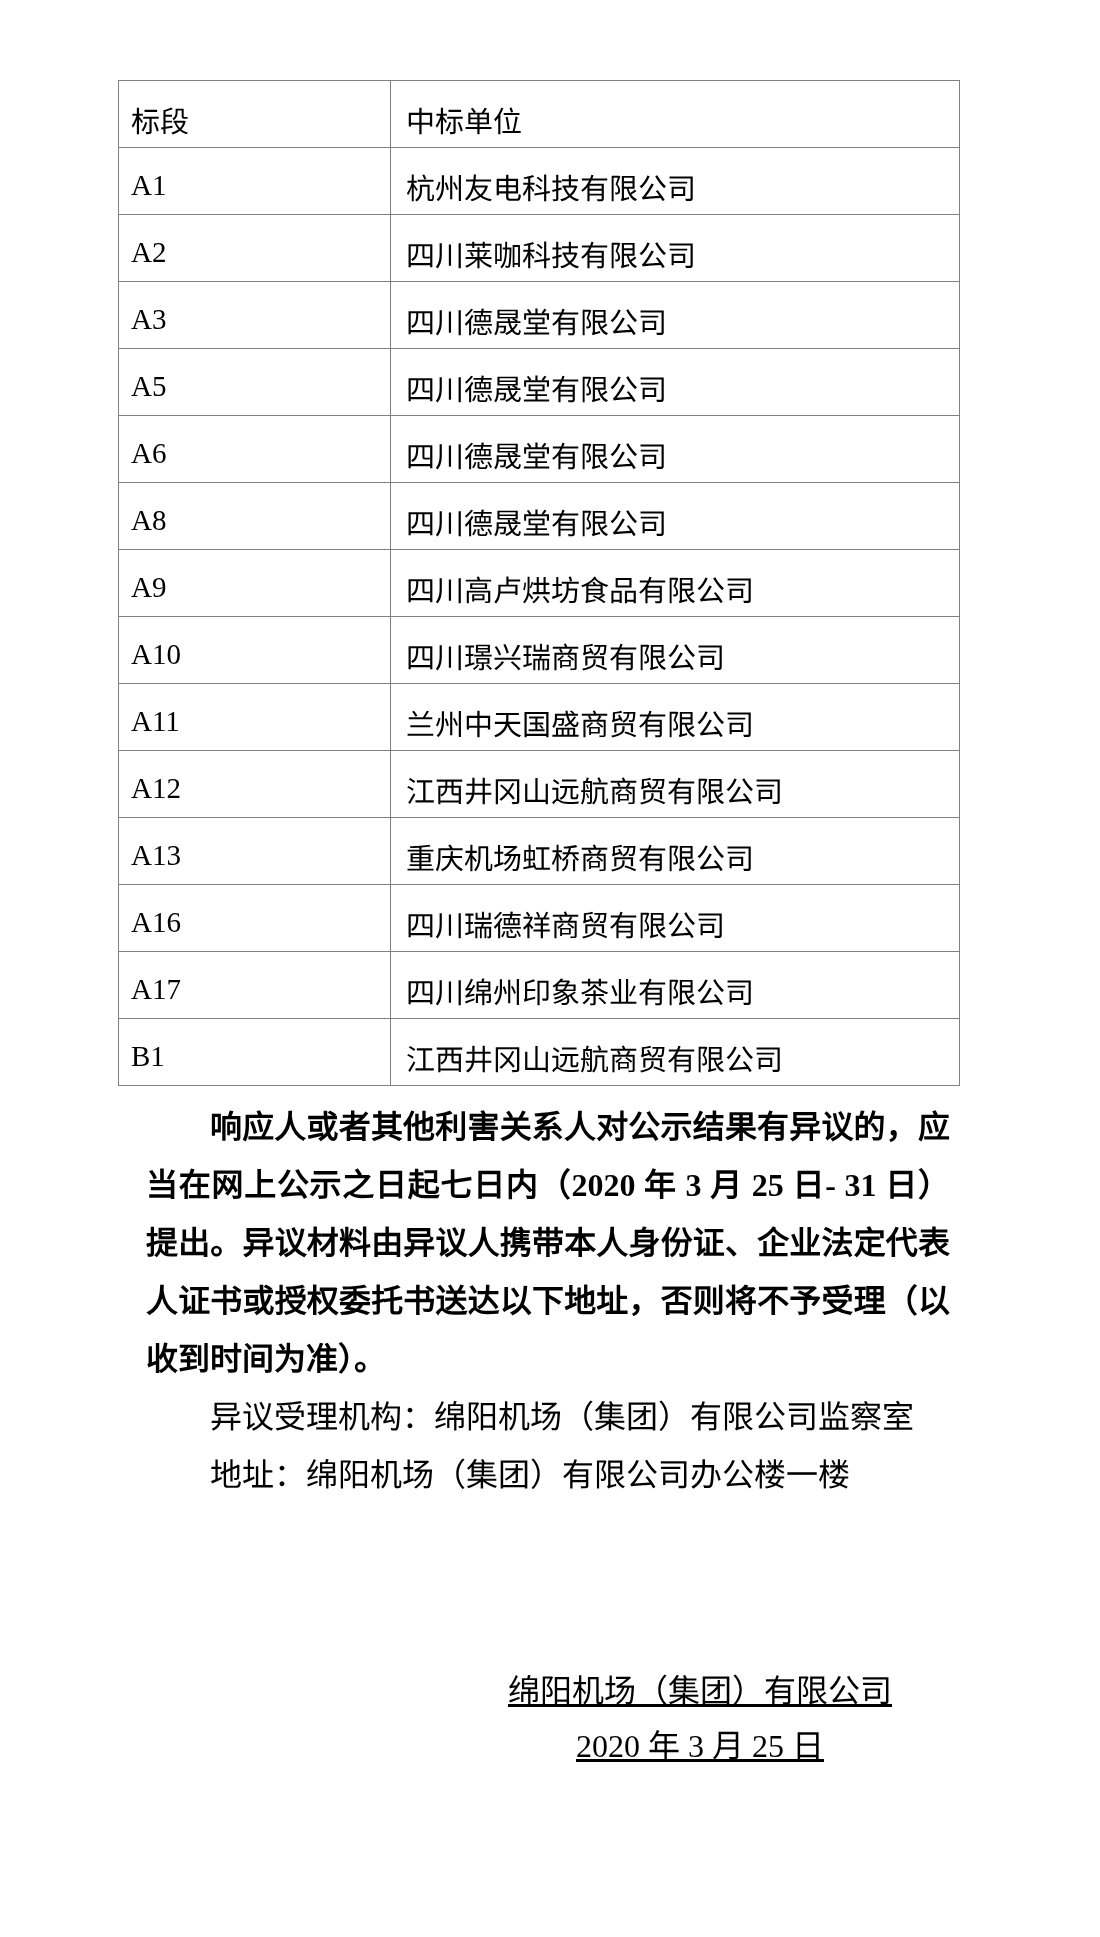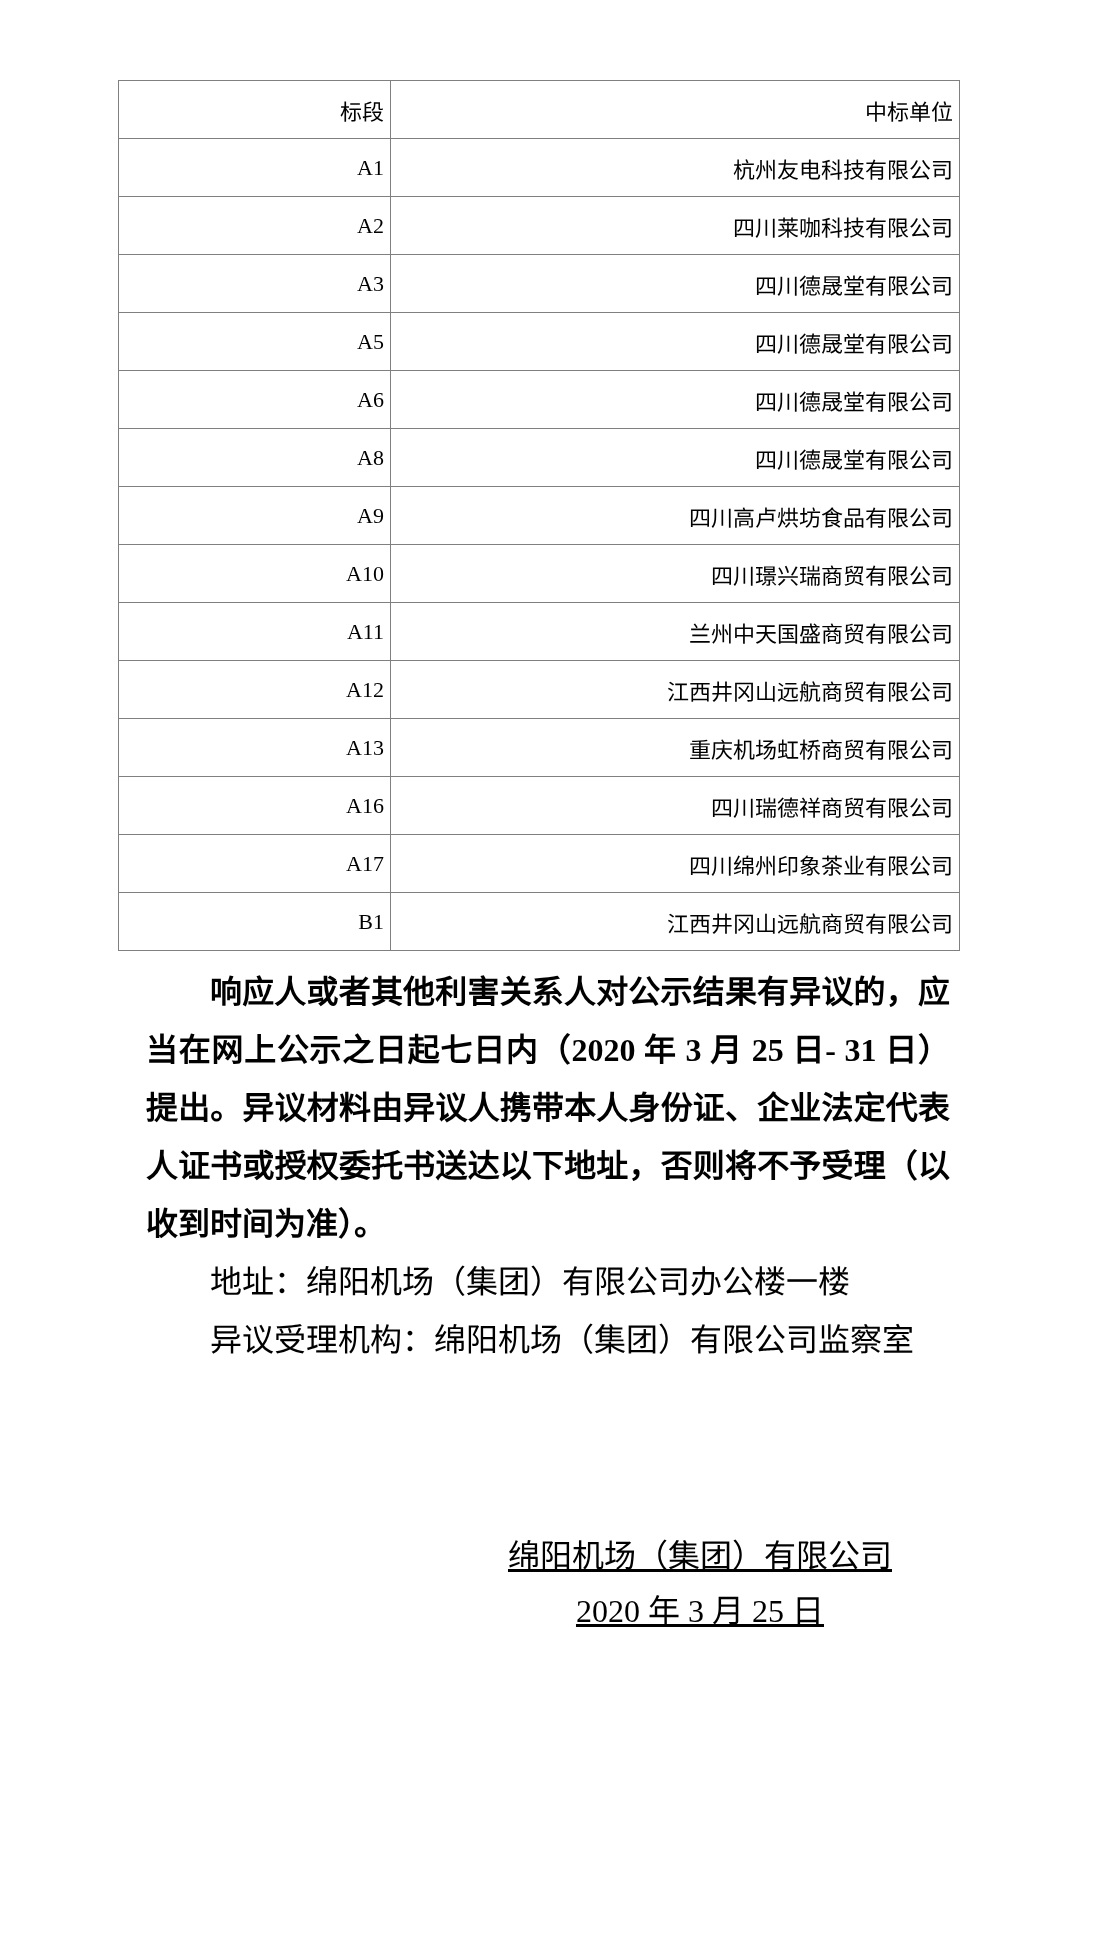--- a/index.html
+++ b/index.html
@@ -28,24 +28,24 @@
     border-collapse: collapse;
     table-layout: fixed;
     width: 842px;
     margin-left: -28px;
     margin-top: 16px;
   }
   .award-table th,
   .award-table td {
     border: 1px solid #808080;
     font-weight: normal;
-    font-size: 22px;
+    font-size: 29px;
     height: 57px;
-    padding: 0 6px 0 12px;
-    text-align: right;
+    padding: 9px 6px 0 12px;
+    text-align: left;
     vertical-align: middle;
     overflow: hidden;
     white-space: nowrap;
   }
   .award-table th:last-child,
   .award-table td:last-child {
     padding-left: 15px;
   }
   .objection {
     margin: 12px 0 0 0;
@@ -145,23 +145,23 @@
         </tr>
         <tr>
           <td>B1</td>
           <td>江西井冈山远航商贸有限公司</td>
         </tr>
       </tbody>
   </table>
 
   <p class="objection">响应人或者其他利害关系人对公示结果有异议的，应当在网上公示之日起七日内（2020 年 3 月 25 日- 31 日）提出。异议材料由异议人携带本人身份证、企业法定代表人证书或授权委托书送达以下地址，否则将不予受理（以收到时间为准）。</p>
 
+  <p class="contact-line">异议受理机构：绵阳机场（集团）有限公司监察室</p>
+
   <p class="contact-line">地址：绵阳机场（集团）有限公司办公楼一楼</p>
-
-  <p class="contact-line">异议受理机构：绵阳机场（集团）有限公司监察室</p>
 
 
   <div class="signature">
     <p>绵阳机场（集团）有限公司</p>
     <p>2020 年 3 月 25 日</p>
   </div>
 
 </div>
 
 </body></html>

